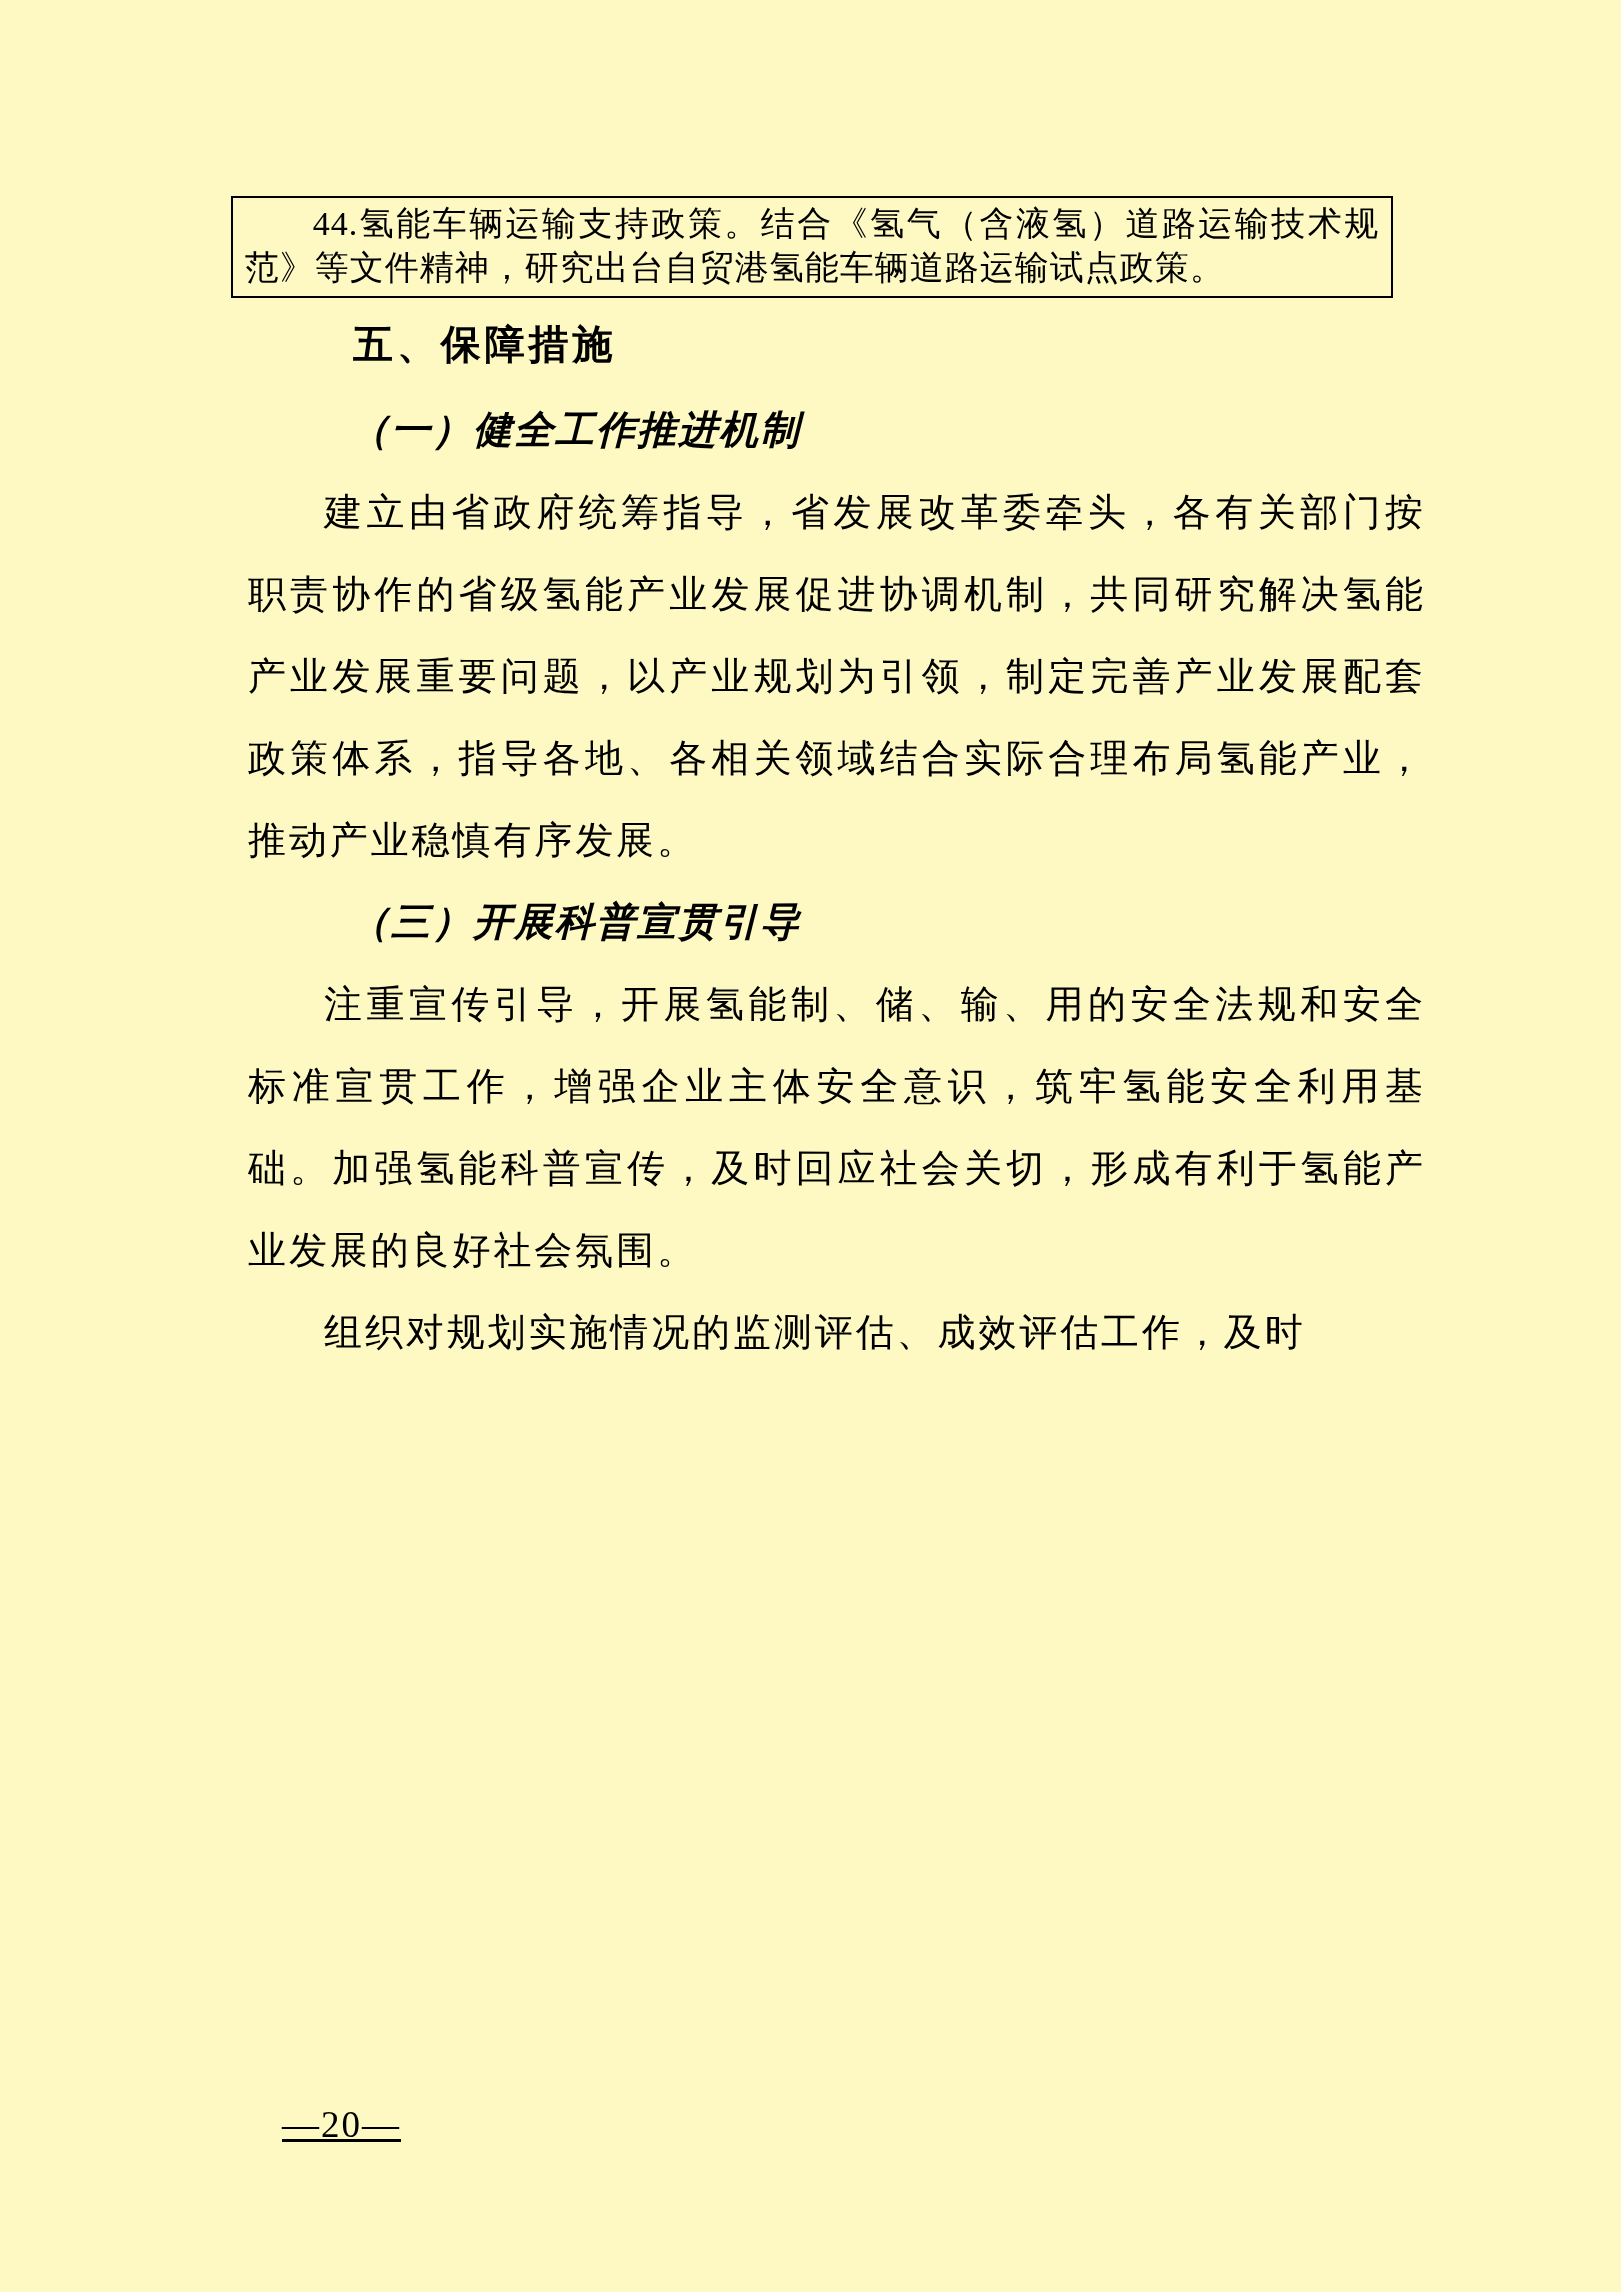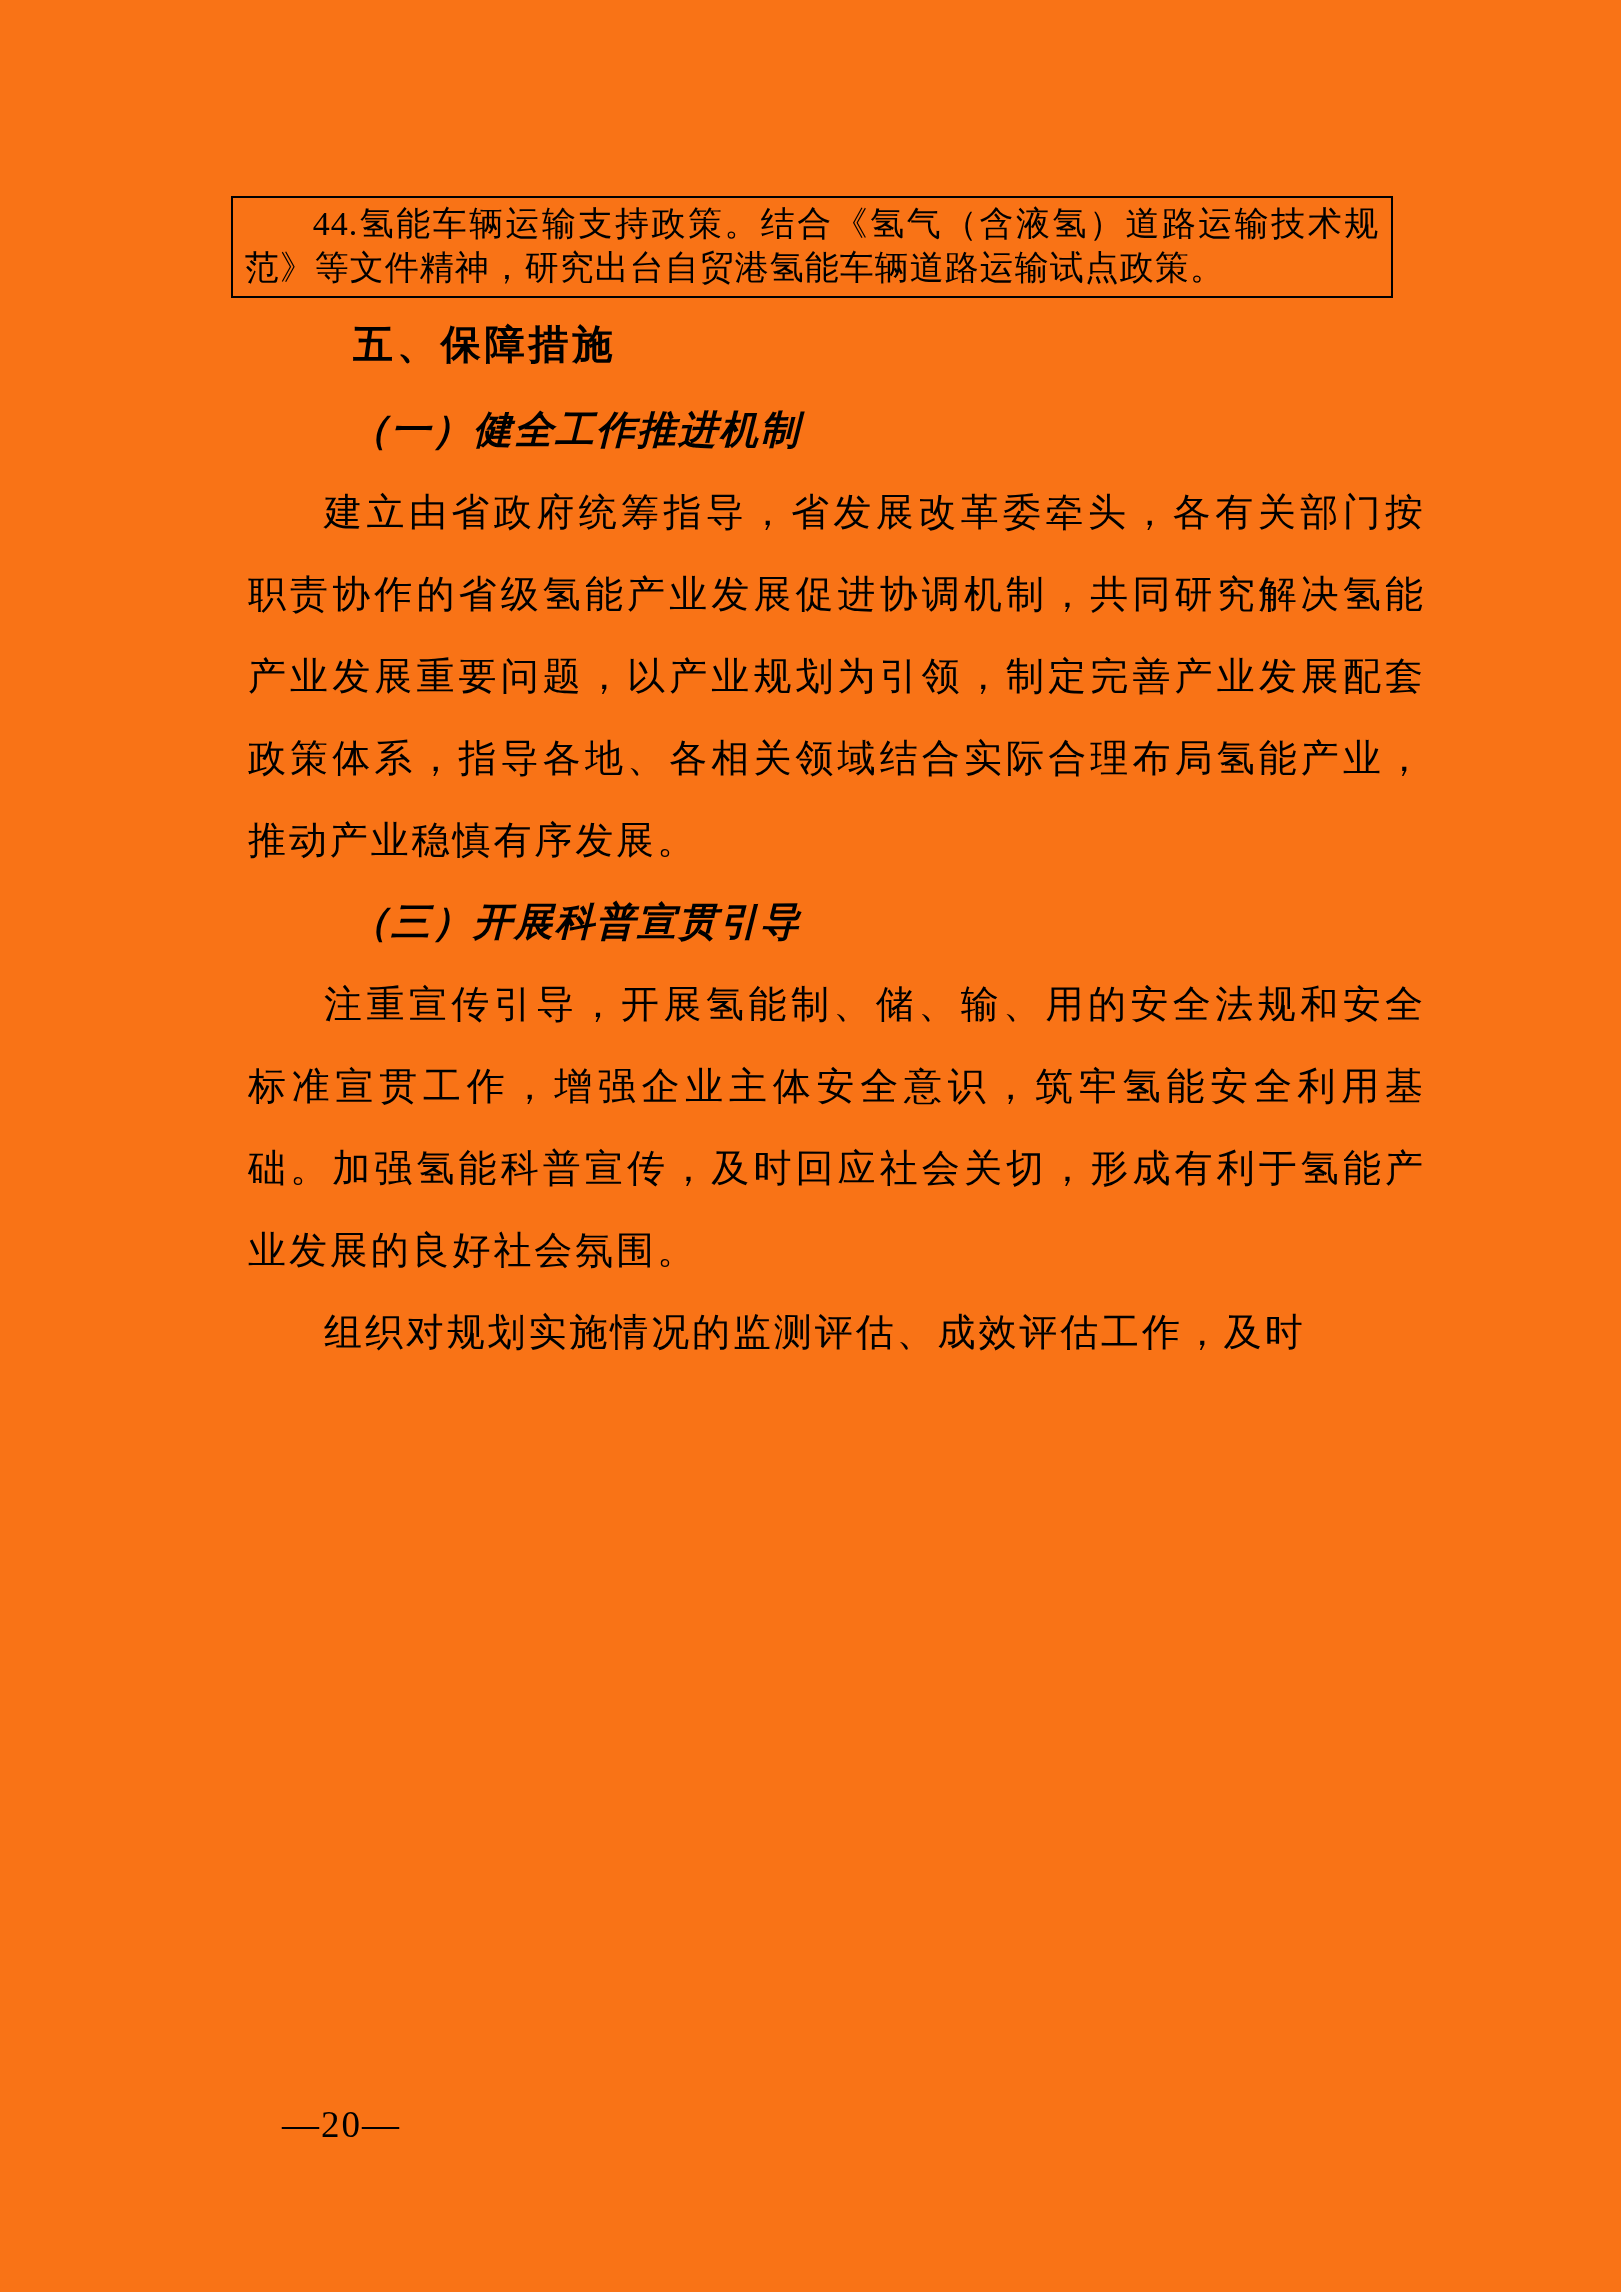--- a/index.html
+++ b/index.html
@@ -1,20 +1,20 @@
 <!DOCTYPE html>
 <html><head>
 <meta charset="utf-8">
 <style>
   * { margin:0; padding:0; box-sizing:border-box; }
   html, body { background:#ffffff; }
   .page {
     position:relative;
     width:1621px; height:2293px;
-    background:#f97316;
+    background:#fef9c3;
     color:#000000;
     font-family:"Liberation Serif", serif;
     overflow:hidden;
   }
   .callout {
     position:absolute;
     left:231px; top:196px;
     width:1162px; height:102px;
     border:2.9px solid #000000;
     padding:3.9px 11.8px;
@@ -51,20 +51,21 @@
     text-align:left;
     text-indent:102px;
     font-style:italic;
   }
   .body-para { text-indent:2em; }
   .page-number {
     position:absolute;
     left:282px; top:2103px;
     font-size:37px;
     letter-spacing:2px;
+    text-decoration:underline;
   }
 </style>
 </head>
 <body>
 
 <div class="page">
 
   <div class="callout">
     <span>44.氢能车辆运输支持政策。结合《氢气（含液氢）道路运输技术规范》等文件精神，研究出台自贸港氢能车辆道路运输试点政策。</span>
   </div>

